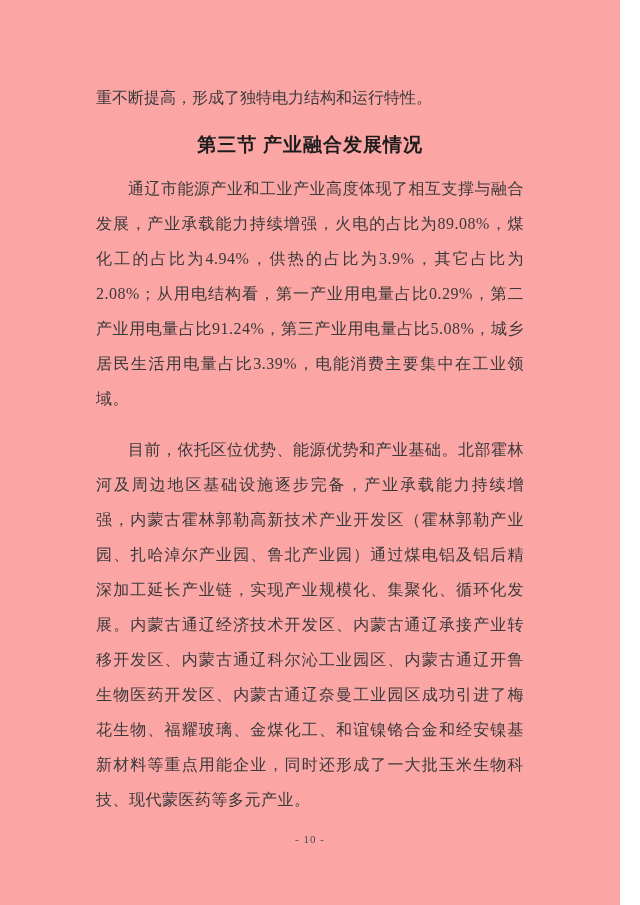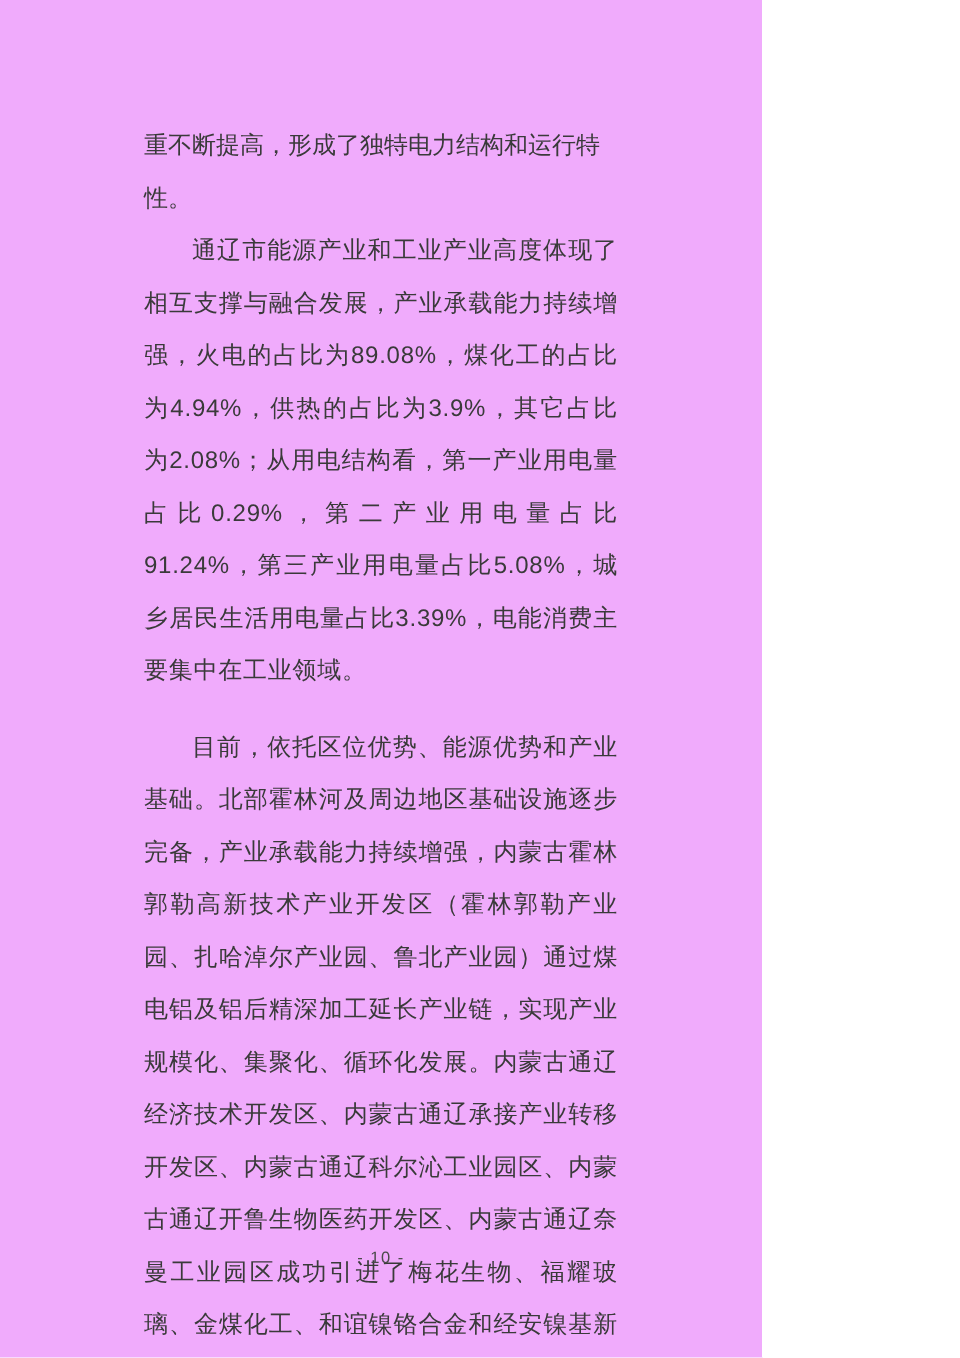--- a/index.html
+++ b/index.html
@@ -2,26 +2,26 @@
 <html><head>
 <meta charset="utf-8">
 <style>
   html, body {
     margin: 0;
     padding: 0;
     background: #ffffff;
   }
   .sheet {
     position: relative;
-    width: 508px;
+    width: 620px;
     height: 905px;
-    background: #f0abfc;
+    background: #fca5a5;
     box-sizing: border-box;
     overflow: hidden;
-    font-family: Liberation Sans, sans-serif;
+    font-family: Liberation Serif, serif;
     color: #333333;
   }
   .content {
     position: absolute;
     top: 80px;
     left: 96px;
     right: 96px;
   }
   .body-line {
     font-size: 16px;
@@ -58,17 +58,18 @@
     color: #4a4a4a;
     letter-spacing: 1px;
   }
 </style>
 </head>
 <body>
 
 <div class="sheet">
   <div class="content">
     <p class="body-line">重不断提高，形成了独特电力结构和运行特性。</p>
+    <h2 class="section-heading">第三节 产业融合发展情况</h2>
     <p class="body-para">通辽市能源产业和工业产业高度体现了相互支撑与融合发展，产业承载能力持续增强，火电的占比为89.08%，煤化工的占比为4.94%，供热的占比为3.9%，其它占比为2.08%；从用电结构看，第一产业用电量占比0.29%，第二产业用电量占比91.24%，第三产业用电量占比5.08%，城乡居民生活用电量占比3.39%，电能消费主要集中在工业领域。</p>
     <p class="body-para">目前，依托区位优势、能源优势和产业基础。北部霍林河及周边地区基础设施逐步完备，产业承载能力持续增强，内蒙古霍林郭勒高新技术产业开发区（霍林郭勒产业园、扎哈淖尔产业园、鲁北产业园）通过煤电铝及铝后精深加工延长产业链，实现产业规模化、集聚化、循环化发展。内蒙古通辽经济技术开发区、内蒙古通辽承接产业转移开发区、内蒙古通辽科尔沁工业园区、内蒙古通辽开鲁生物医药开发区、内蒙古通辽奈曼工业园区成功引进了梅花生物、福耀玻璃、金煤化工、和谊镍铬合金和经安镍基新材料等重点用能企业，同时还形成了一大批玉米生物科技、现代蒙医药等多元产业。</p>
   </div>
   <div class="page-footer">- 10 -</div>
 </div>
 
 </body></html>

